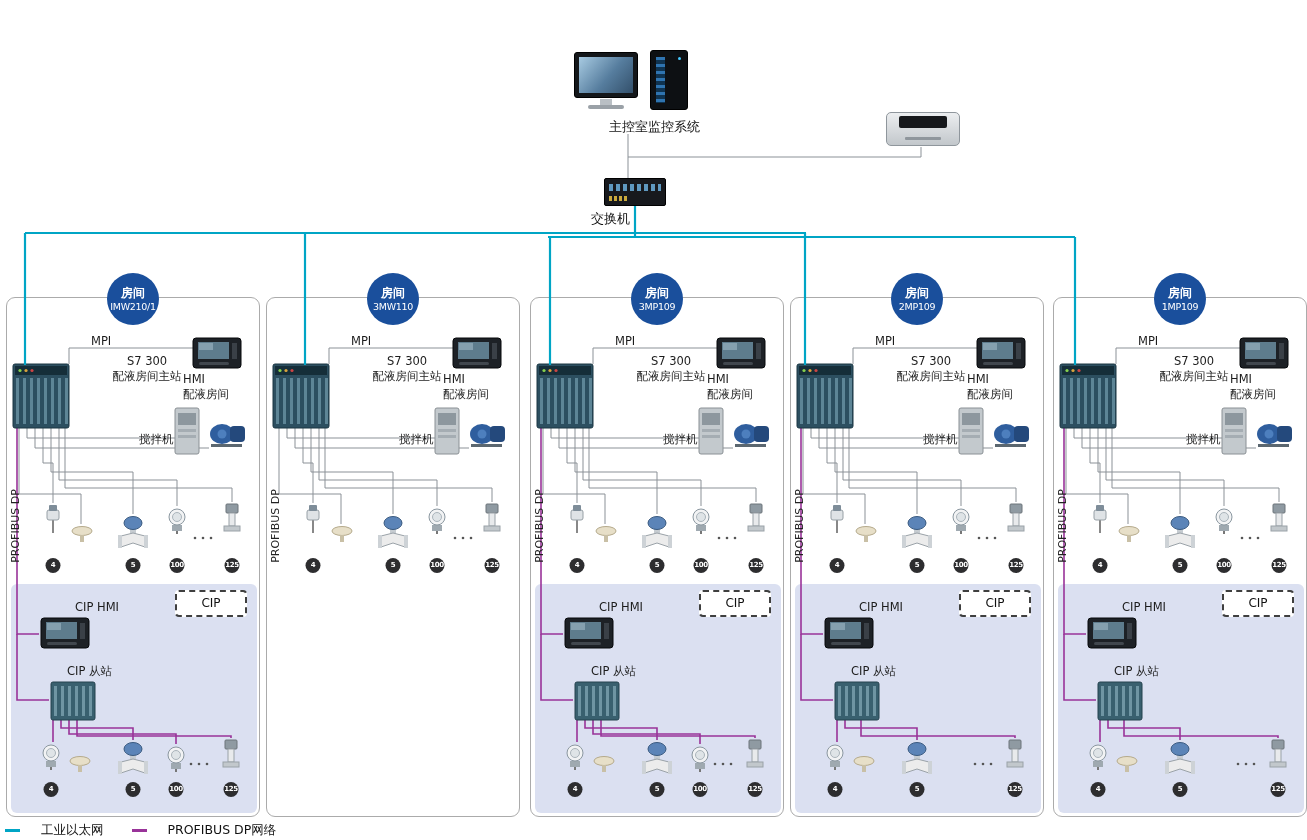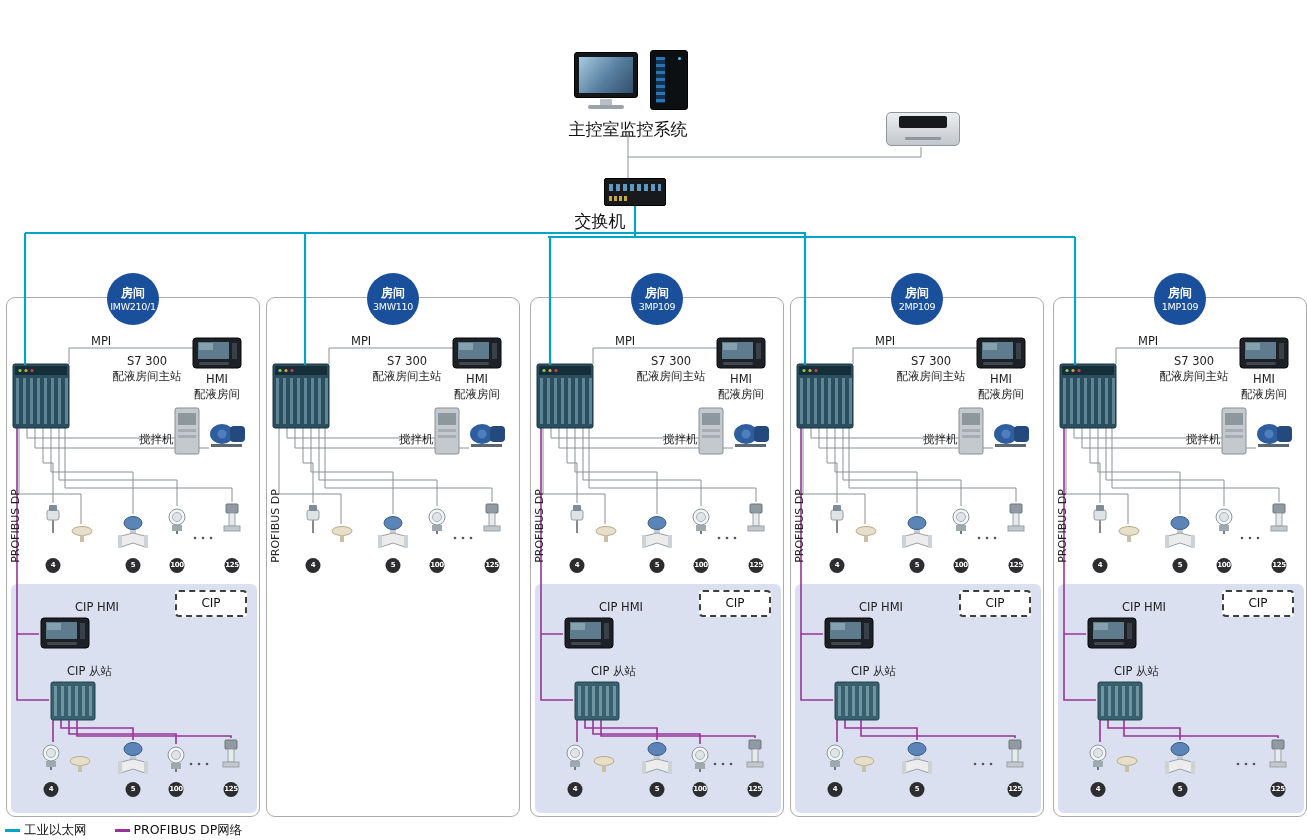--- a/index.html
+++ b/index.html
@@ -13,49 +13,49 @@
   .pc-base{position:absolute;left:588px;top:105px;width:36px;height:4px;background:#9aa1a7;border-radius:2px}
   .pc-tower{position:absolute;left:650px;top:50px;width:38px;height:60px;background:#0d1013;border:1px solid #000;border-radius:3px}
   .pc-tower::before{content:"";position:absolute;left:5px;top:6px;width:9px;height:46px;background:repeating-linear-gradient(#2f74b0 0 3px,#0f3350 3px 7px)}
   .pc-tower::after{content:"";position:absolute;right:6px;top:6px;width:3px;height:3px;background:#45c8ff;border-radius:50%}
   .printer{position:absolute;left:886px;top:112px;width:74px;height:34px;background:linear-gradient(#eceef0,#c2c7cb);border:1px solid #8f969c;border-radius:5px}
   .printer::before{content:"";position:absolute;left:12px;top:3px;right:12px;height:12px;background:#16181b;border-radius:2px}
   .printer::after{content:"";position:absolute;left:18px;bottom:5px;right:18px;height:3px;background:#8f969c;border-radius:1px}
   .switch{position:absolute;left:604px;top:178px;width:62px;height:28px;background:#17191d;border:1px solid #000;border-radius:2px}
   .switch::before{content:"";position:absolute;left:4px;top:5px;right:4px;height:7px;background:repeating-linear-gradient(90deg,#5f99c0 0 4px,#17191d 4px 7px)}
   .switch::after{content:"";position:absolute;left:4px;bottom:4px;width:20px;height:5px;background:repeating-linear-gradient(90deg,#caa93c 0 3px,#17191d 3px 5px)}
-  .label{position:absolute;font-size:17px;color:#111;text-align:center}
+  .label{position:absolute;font-size:13px;color:#111;text-align:right}
   .monitor-label{left:556px;top:118px;width:144px}
   .switch-label{left:570px;top:210px;width:60px}
   .top-wiring{position:absolute;left:0;top:0;pointer-events:none;z-index:5}
   
   .panel{position:absolute;top:297px;width:254px;height:520px;background:#fff;border:1px solid #ababab;border-radius:9px}
   .room-badge{position:absolute;left:50%;top:-25px;transform:translateX(-50%);width:52px;height:52px;border-radius:50%;background:#1a4f9c;color:#fff;display:flex;flex-direction:column;align-items:center;justify-content:center;z-index:6}
   .room-l1{font-size:12px;font-weight:bold;line-height:1.2}
   .room-l2{font-size:9.5px;font-weight:normal;line-height:1.2;letter-spacing:-0.3px}
   .wiring{position:absolute;left:0;top:0}
   svg .gray{stroke:#8b9197;stroke-width:1;fill:none}
   svg .purple{stroke:#993399;stroke-width:1.6;fill:none}
   .lbl{position:absolute;font-size:11.5px;color:#1c1c1c;white-space:nowrap}
   .mpi-label{left:84px;top:36px}
   .plc-label{position:absolute;left:80px;top:56px;width:120px;text-align:center;font-size:11.5px;color:#1c1c1c;line-height:1.3}
-  .hmi-label{position:absolute;left:176px;top:74px;width:68px;text-align:center;font-size:11.5px;color:#1c1c1c;line-height:1.3}
+  .hmi-label{position:absolute;left:176px;top:74px;width:68px;font-size:11.5px;color:#1c1c1c;line-height:1.3}
   .mixer-label{left:132px;top:134px}
   .profibus-label{position:absolute;left:-30px;top:221px;width:78px;height:14px;transform:rotate(-90deg);font-size:11px;color:#222;text-align:center;white-space:nowrap}
   .badges-top,.badges-bottom{position:absolute;left:0;top:0;width:100%;height:100%;pointer-events:none}
   .num-badge{position:absolute;width:15px;height:15px;border-radius:50%;background:#2d2d2f;color:#fff;font-size:7px;font-weight:bold;text-align:center;line-height:15px;transform:translateX(-50%);letter-spacing:-0.3px}
   .badges-top .num-badge{top:260px}
   .cip-section .num-badge{top:198px}
   .cip-section{position:absolute;left:4px;top:286px;width:246px;height:229px;background:#dbe0f1;border-radius:6px}
   .cip-hmi-label{left:64px;top:16px}
   .cip-slave-label{left:56px;top:80px}
   .cip-box{position:absolute;left:164px;top:6px;width:72px;height:27px;background:#fff;border:2px dashed #3f3f3f;border-radius:4px;text-align:center;font-size:12px;color:#111;line-height:23px}
   
   .legend{position:absolute;left:5px;top:822px;display:flex;gap:28px;align-items:center;font-size:12.5px;color:#111}
-  .leg-item{display:flex;align-items:center;gap:4px}
+  .leg-item{display:flex;align-items:center;gap:21px}
   .leg-line{width:15px;height:3px;display:inline-block}
   .leg-line.eth{background:#00a5c5}
   .leg-line.pro{background:#993399}
 </style>
 </head>
 <body>
 
 <svg width="0" height="0" style="position:absolute" aria-hidden="true">
   <defs>
     <g id="d-plc">

